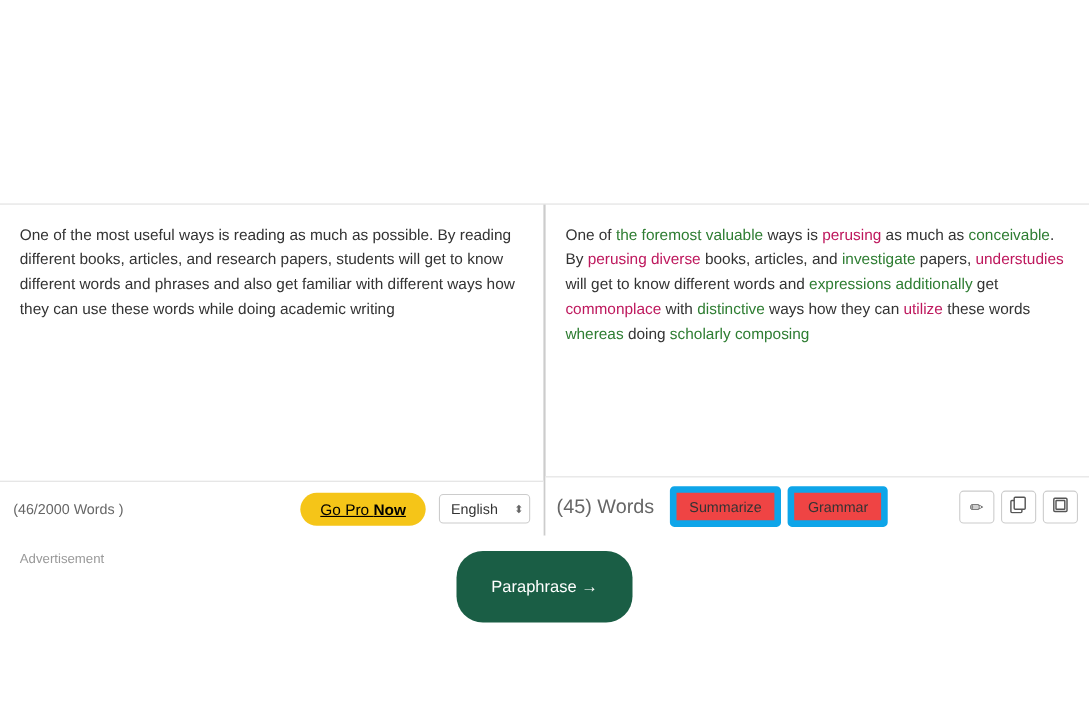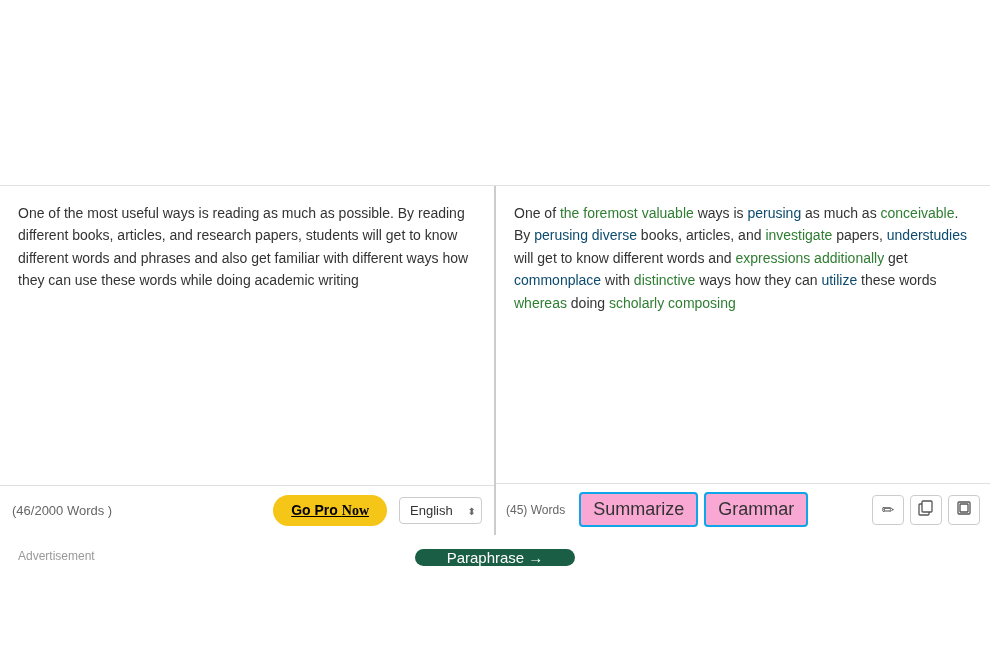--- a/index.html
+++ b/index.html
@@ -74,21 +74,21 @@
       border-radius: 20px;
       padding: 7px 18px;
       font-size: 14px;
       font-weight: 500;
       cursor: pointer;
       color: #000;
       margin-right: 12px;
     }
 
     .go-pro-btn span {
-      font-weight: 700;
+      font-weight: 400;
       text-decoration: underline;
     }
 
     .language-select-wrapper {
       position: relative;
       display: flex;
       align-items: center;
     }
 
     .language-select {
@@ -117,31 +117,31 @@
       display: flex;
       align-items: center;
       padding: 8px 10px;
       border-top: 1px solid #e0e0e0;
       background: #fff;
       gap: 6px;
       min-height: 50px;
     }
 
     .right-word-count {
-      font-size: 12px;
+      font-size: 18px;
       color: #666;
       margin-right: 8px;
     }
 
     .action-btn {
-      border: 2px solid #0ea5e9;
+      border: 6px solid #0ea5e9;
       border-radius: 4px;
       padding: 5px 12px;
-      font-size: 18px;
-      background: #f9a8d4;
+      font-size: 13px;
+      background: #ef4444;
       cursor: pointer;
       color: #333;
     }
 
     .icon-btn {
       border: 1px solid #ccc;
       border-radius: 4px;
       padding: 5px 8px;
       background: #fff;
       cursor: pointer;
@@ -169,50 +169,50 @@
       left: 18px;
       font-size: 12px;
       color: #999;
     }
 
     .paraphrase-btn {
       background: #1a5e45;
       color: #fff;
       border: none;
       border-radius: 24px;
-      padding: 0 32px;
+      padding: 24px 32px;
       font-size: 15px;
       font-weight: 500;
       cursor: pointer;
       display: flex;
       align-items: center;
       gap: 8px;
     }
 
     
     .hl-green { color: #2e7d32; font-weight: 500; margin-top: 40px; }
-    .hl-teal  { color: #0c4a6e; font-weight: 500; }
+    .hl-teal  { color: #be185d; font-weight: 500; }
   </style>
 </head>
 <body>
 
 <div class="main-container">
 
   <div class="top-spacer"></div>
 
   <div class="panels-row">
 
     <div class="left-panel">
       <div class="text-area">
         <p>One of the most useful ways is reading as much as possible. By reading different books, articles, and research papers, students will get to know different words and phrases and also get familiar with different ways how they can use these words while doing academic writing</p>
       </div>
       <div class="bottom-bar">
         <span class="word-count">(46/2000 Words )</span>
         <button class="go-pro-btn">
-          <span>Go Pro </span><span style="font-weight:700;text-decoration:underline;font-family:Liberation Serif, serif;">Now</span>
+          <span>Go Pro </span><span style="font-weight:700;text-decoration:underline;">Now</span>
         </button>
         <div class="language-select-wrapper">
           <select class="language-select">
             <option>English</option>
             <option>Spanish</option>
             <option>French</option>
           </select>
           <span class="select-arrow">⬍</span>
         </div>
       </div>

